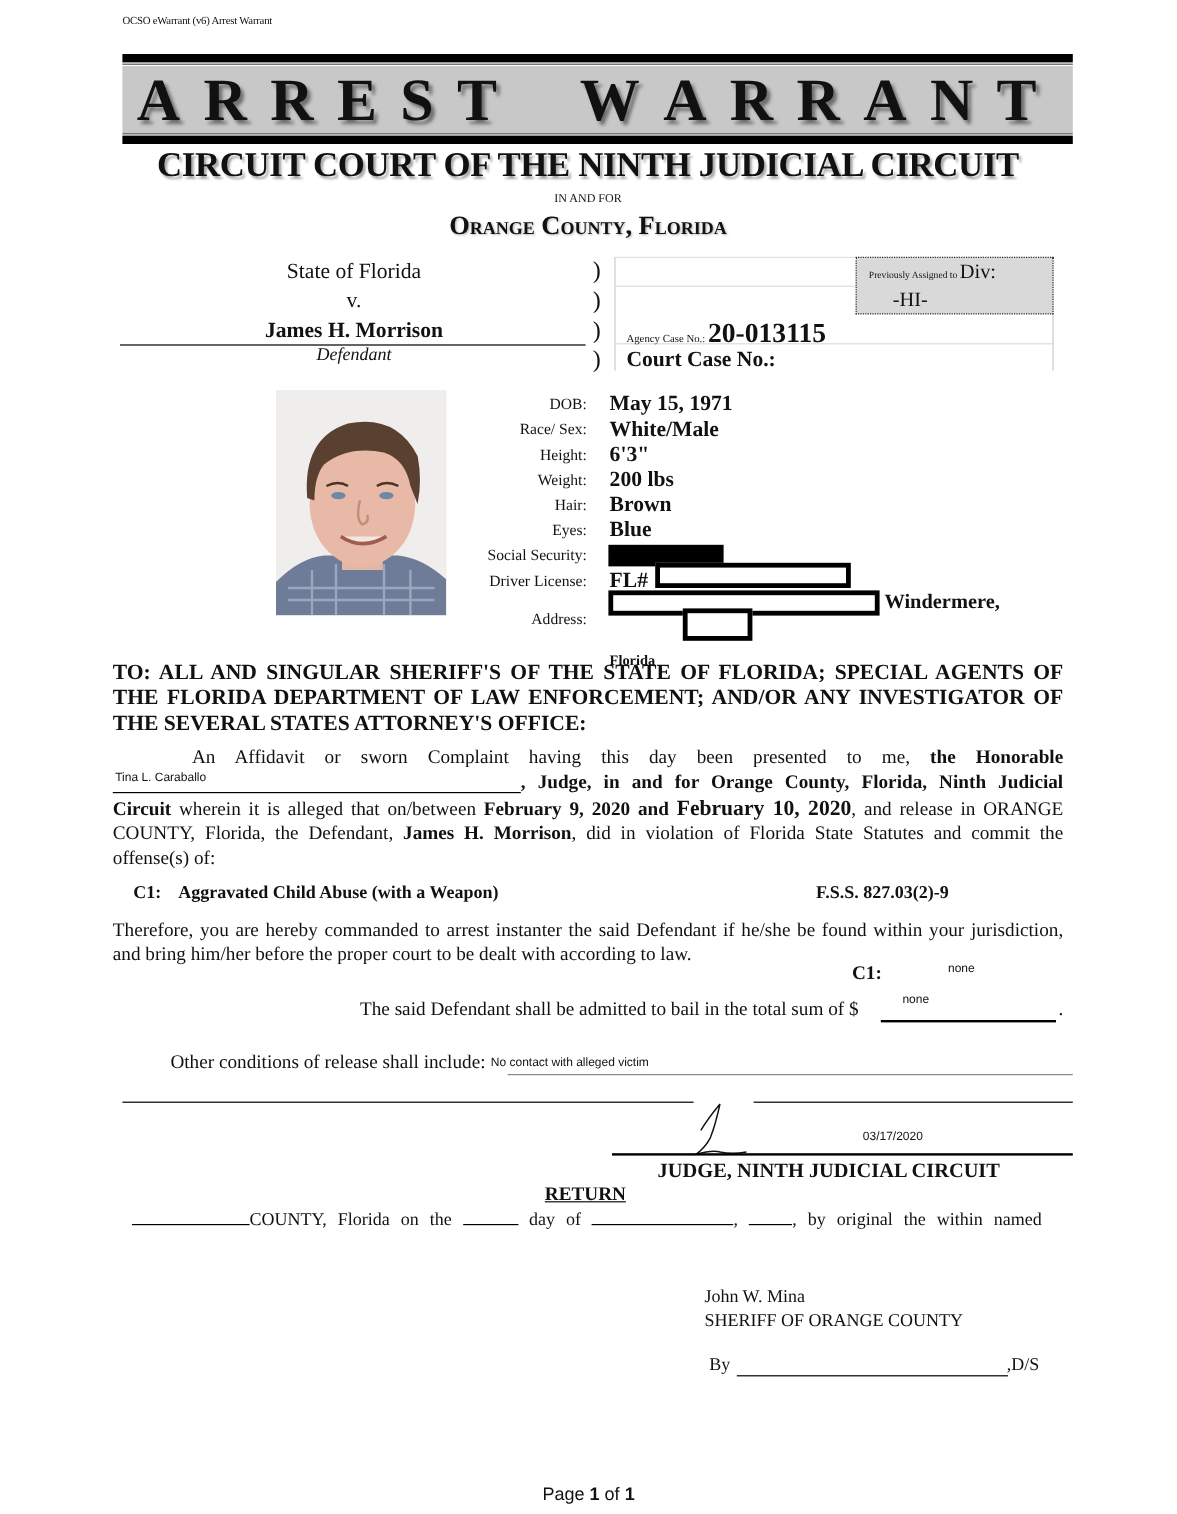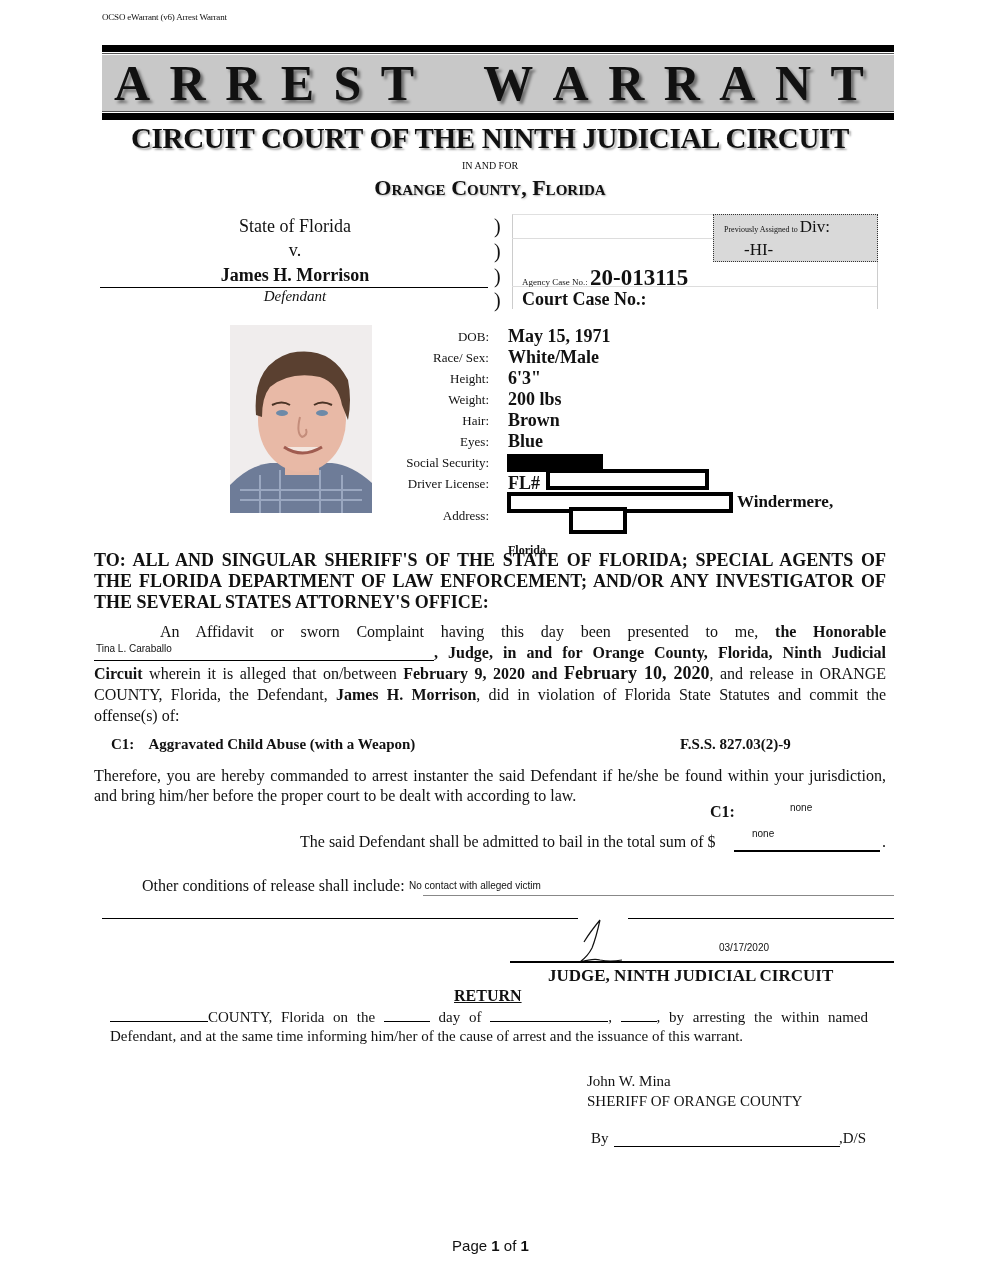--- a/index.html
+++ b/index.html
@@ -236,23 +236,22 @@
 <div class="abs judge-rule2"></div>
 <div class="abs judge-title">JUDGE, NINTH JUDICIAL CIRCUIT</div>
 
 <div class="abs return-title">RETURN</div>
 <div class="abs return-para">
   <span class="ln">
     <span class="blank" style="width:98px;"></span><span>COUNTY, Florida on the</span>
     <span class="blank" style="width:46px;"></span>
     <span>day of</span>
     <span class="blank" style="width:118px;"></span><span>,</span>
-    <span class="blank" style="width:36px;"></span><span>, by arresting the within named</span>
+    <span class="blank" style="width:36px;"></span><span>, by original the within named</span>
   </span>
-  <span class="ln last">Defendant, and at the same time informing him/her of the cause of arrest and the issuance of this warrant.</span>
 </div>
 
 <div class="abs sheriff-name">John W. Mina</div>
 <div class="abs sheriff-title">SHERIFF OF ORANGE COUNTY</div>
 <div class="abs by-label">By</div>
 <div class="abs by-rule"></div>
 <div class="abs by-suffix">,D/S</div>
 
 <div class="abs page-footer">
   <span>Page</span>

